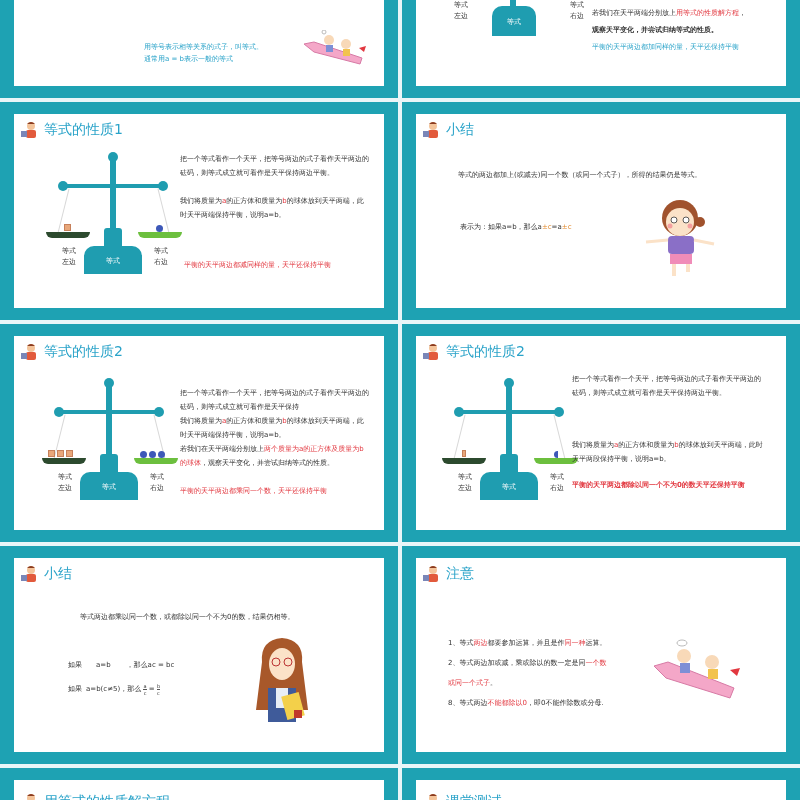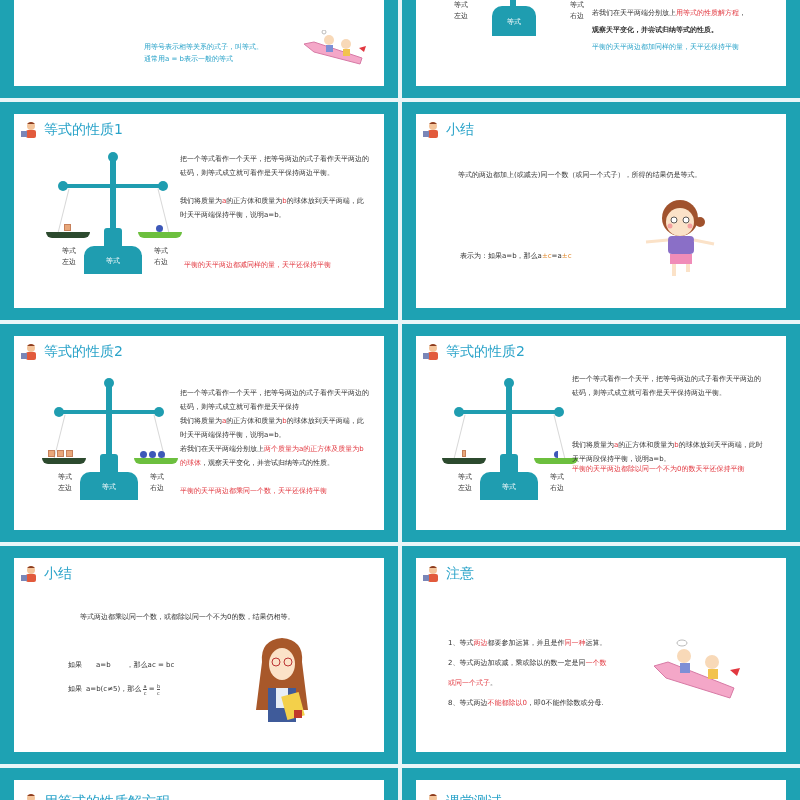--- a/index.html
+++ b/index.html
@@ -123,21 +123,21 @@
           <svg width="20" height="20" viewBox="0 0 20 20">
               <circle cx="11" cy="6" r="4" fill="#f4c49a"></circle>
               <path d="M7 4 Q11 0 15 4" fill="#8a3b1f"></path>
               <rect x="6" y="10" width="10" height="8" rx="2" fill="#e25a3c"></rect>
               <rect x="1" y="11" width="6" height="6" fill="#7a86b8"></rect>
             </svg>
         </span>
         <span class="title">小结</span>
       </div>
       <div class="txt" style="left:42px;top:54px;">等式的两边都加上(或减去)同一个数（或同一个式子），所得的结果仍是等式。</div>
-      <div class="txt" style="left:44px;top:106px;margin-top:29px;">
+      <div class="txt" style="left:44px;top:106px;">
         <span>表示为：如果a=b，那么a</span><span class="orange">±c</span><span>=a</span><span class="orange">±c</span>
       </div>
       <div class="girl" style="left:226px;top:78px;width:76px;height:90px;">
         <svg width="76" height="90" viewBox="0 0 76 90">
           <circle cx="38" cy="26" r="18" fill="#a0522d"></circle>
           <circle cx="38" cy="30" r="14" fill="#fbe2c8"></circle>
           <circle cx="58" cy="30" r="5" fill="#a0522d"></circle>
           <circle cx="32" cy="28" r="3" fill="#fff" stroke="#333" stroke-width="0.8"></circle>
           <circle cx="44" cy="28" r="3" fill="#fff" stroke="#333" stroke-width="0.8"></circle>
           <circle cx="28" cy="34" r="2.5" fill="#f4a0a0"></circle>
@@ -237,21 +237,21 @@
           </div>
         <div class="side red" style="left:104px;">
             <div>等式</div>
             <div>右边</div>
           </div>
       </div>
       <div class="txt" style="left:156px;top:36px;width:194px;">把一个等式看作一个天平，把等号两边的式子看作天平两边的砝码，则等式成立就可看作是天平保持两边平衡。</div>
       <div class="txt" style="left:156px;top:78px;width:194px;margin-top:24px;">
         <span>我们将质量为</span><span class="red">a</span><span>的正方体和质量为</span><span class="red">b</span><span>的球体放到天平两端，此时天平两段保持平衡，说明a=b。</span>
       </div>
-      <div class="txt red" style="left:156px;top:126px;width:194px;">平衡的天平两边都除以同一个不为0的数天平还保持平衡</div>
+      <div class="txt red" style="left:156px;top:142px;width:194px;font-weight:bold;">平衡的天平两边都除以同一个不为0的数天平还保持平衡</div>
     </div>
   </div>
 
   <div class="slide" style="left:0;top:546px;width:398px;height:218px;">
     <div class="inner">
       <div class="title-row">
         <span class="avatar">
           <svg width="20" height="20" viewBox="0 0 20 20">
               <circle cx="11" cy="6" r="4" fill="#f4c49a"></circle>
               <path d="M7 4 Q11 0 15 4" fill="#8a3b1f"></path>

